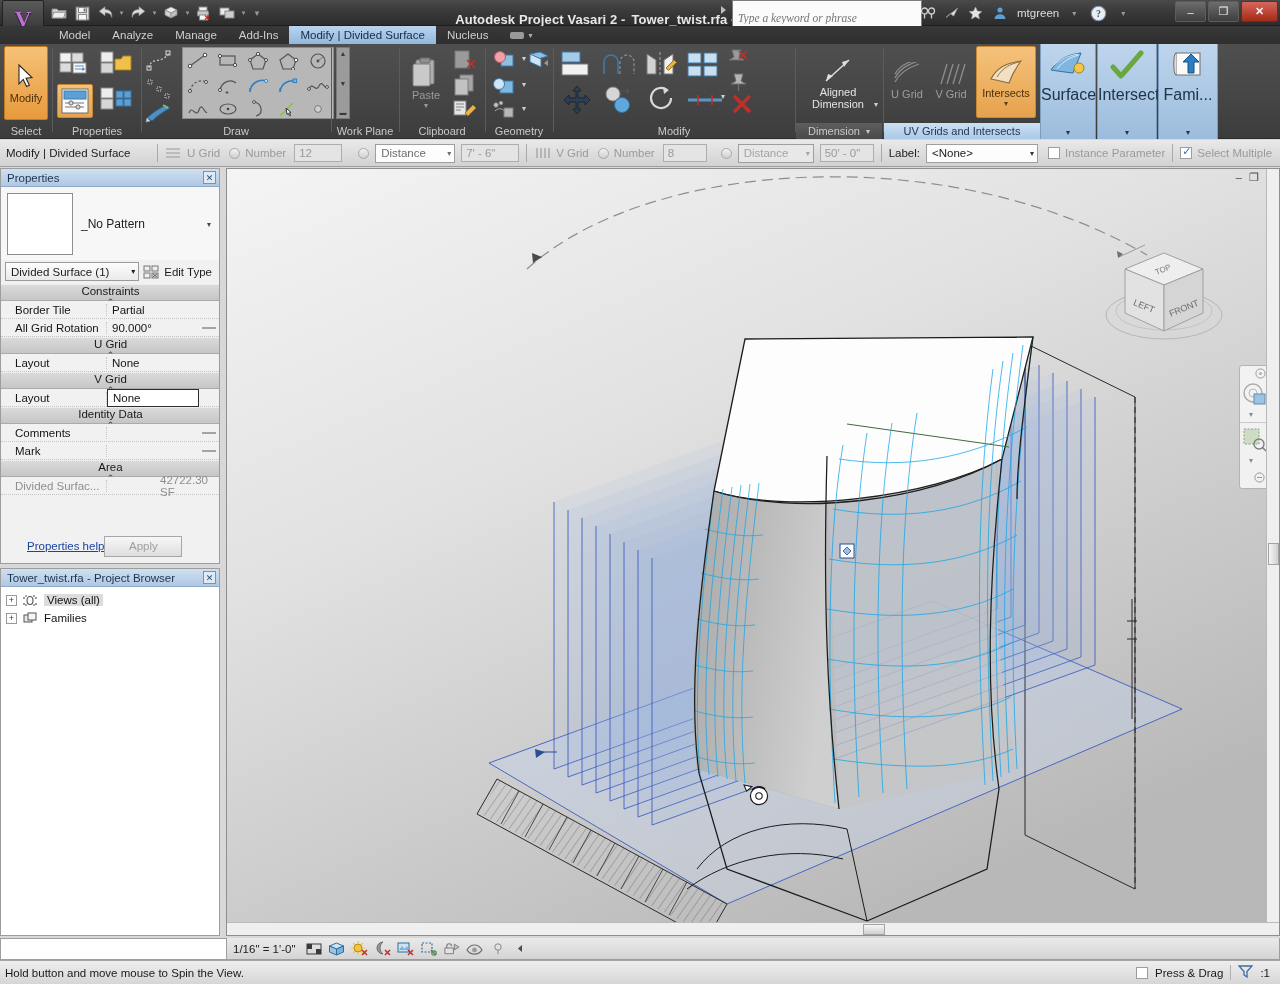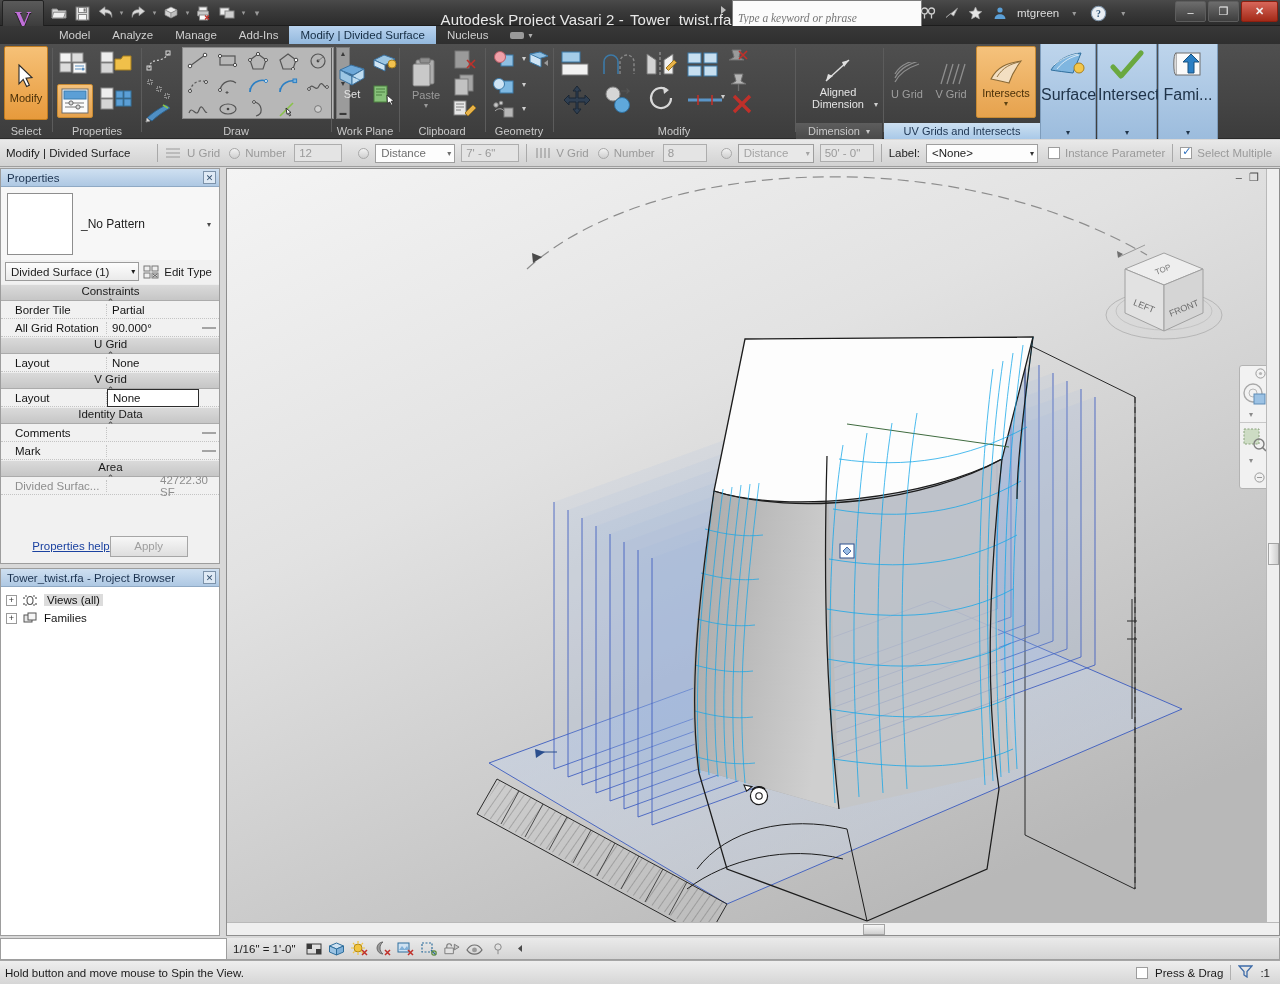--- a/index.html
+++ b/index.html
@@ -27,21 +27,21 @@
   .orb-v { font-family:"Liberation Serif", serif; font-size:23px; font-weight:bold;
            color:#c06fd8; text-shadow:0 1px 1px #000; line-height:1; }
   .qat { position:absolute; left:48px; top:2px; height:22px; display:flex; align-items:center; gap:1px; }
   .qbtn { width:22px; height:22px; display:flex; align-items:center; justify-content:center;
           border-radius:2px; cursor:default; }
   .qsep { width:9px; height:22px; display:flex; align-items:center; justify-content:center;
           color:#9a9a9a; font-size:7px; }
   .title-text {
     position:absolute; left:0; top:0; width:1280px; height:38px;
     display:flex; align-items:center; justify-content:center;
-    color:#e8e8e8; font-size:15px; pointer-events:none; letter-spacing:.1px;
+    color:#e8e8e8; font-size:13px; pointer-events:none; letter-spacing:.1px;font-weight:bold;
   }
   .title-text span { margin:0 3px; }
   .searchbox {
     position:absolute; left:732px; top:0; width:190px; height:35px;
     background:#fbfbfb; border:1px solid #7e7e7e; display:flex; align-items:center;
   }
   .searchbox input {
     border:0; outline:0; background:transparent; width:100%; height:19px;
     font-family:"Liberation Serif", serif; font-style:italic; font-size:11.5px; color:#8a8a8a;
     padding-left:5px;
@@ -158,21 +158,21 @@
   .prop-row { height:18px; display:flex; align-items:center; border-bottom:1px dotted #c4c4c4; }
   .prop-key { width:106px; padding-left:14px; display:flex; align-items:center;
               font-size:11.5px; color:#141414; border-right:1px dotted #c4c4c4; }
   .prop-key.dim { color:#8e8e8e; }
   .prop-val { flex:1; display:flex; align-items:center; padding-left:5px; font-size:11.5px; color:#141414; }
   .prop-val.dim { color:#8e8e8e;margin-left:48px; }
   .prop-val.boxed { border:1px solid #2d2d2d; background:#fff; margin:0 20px 0 0; height:18px; }
   .prop-btn { width:14px; border:1px solid #a4a4a4; background:linear-gradient(180deg,#fafafa,#dcdcdc);
               margin:1px 3px 1px 0; }
   .props-foot { position:absolute; left:0; bottom:0; width:100%; height:34px;
-                display:flex; align-items:center; justify-content:center; padding:0 9px;
+                display:flex; align-items:center; justify-content:flex-start; padding:0 26px;
                 background:#f1f1f1; }
   .help-link { color:#1b42a0; text-decoration:underline; font-size:11.5px; }
   .apply-btn { width:78px; height:21px; border:1px solid #a6a6a6;
                background:linear-gradient(180deg,#f7f7f7,#dedede); color:#9e9e9e;
                display:flex; align-items:center; justify-content:center; font-size:11.5px; }
 
   .browser {
     position:absolute; left:0; top:568px; width:220px; height:368px;
     background:#fff; border:1px solid #9d9d9d;
   }
@@ -547,45 +547,20 @@
           <div style="padding-top:2px;">▲</div>
           <div>▼</div>
           <div style="padding-bottom:2px;">▬</div>
         </div>
       </div>
       <div class="panel-title">Draw</div>
     </div>
     <div class="panel-sep" style="left:331px;"></div>
 
     <div class="panel" style="left:332px; width:66px;">
-      <div class="panel-body">
-        <div class="bigbtn" style="left:2px; top:6px; width:36px; height:62px;">
-          <svg width="30" height="26" viewBox="0 0 30 26">
-              <path d="M3 8l11-5 13 4-11 6z" fill="#6ea8d8" stroke="#3b72a0"></path>
-              <path d="M3 8v9l12 6V14z" fill="#9cc6e4" stroke="#3b72a0"></path>
-              <path d="M27 7v9l-12 7V14z" fill="#bfdcf0" stroke="#3b72a0"></path>
-              <path d="M7 10.5l12 5.5M11 12.5l12 5.5" stroke="#3b72a0" stroke-width=".7"></path>
-            </svg>
-          <div class="lbl">Set</div>
-        </div>
-        <div class="smallbtn" style="left:38px; top:4px;">
-          <svg width="26" height="24" viewBox="0 0 26 24">
-              <path d="M2 9l10-5 11 4-10 6z" fill="#9cc6e4" stroke="#3b72a0"></path>
-              <path d="M2 9v6l11 5V14z" fill="#cfe4f4" stroke="#3b72a0"></path>
-              <circle cx="20" cy="13" r="4" fill="#f2c14e" stroke="#a8801e"></circle>
-            </svg>
-        </div>
-        <div class="smallbtn" style="left:38px; top:36px;">
-          <svg width="26" height="24" viewBox="0 0 26 24">
-              <rect x="2" y="3" width="13" height="16" fill="#87c17a" stroke="#4a7f3f"></rect>
-              <path d="M4 6h9M4 9h9M4 12h6" stroke="#3e6e34" stroke-width=".8"></path>
-              <path d="M15 12l7 6-2.8.3 1.6 3.2-1.6.7-1.6-3.2-2.2 1.6z" fill="#fff" stroke="#333"></path>
-            </svg>
-        </div>
-      </div>
       <div class="panel-title">Work Plane</div>
     </div>
     <div class="panel-sep" style="left:399px;"></div>
 
     <div class="panel" style="left:400px; width:84px;">
       <div class="panel-body">
         <div class="bigbtn" style="left:4px; top:6px; width:44px; height:66px;">
           <svg width="32" height="32" viewBox="0 0 32 32">
               <rect x="6" y="3" width="18" height="24" rx="1.5" fill="#adadad" stroke="#7c7c7c"></rect>
               <rect x="10" y="1" width="10" height="5" rx="1" fill="#8f8f8f" stroke="#6d6d6d"></rect>

